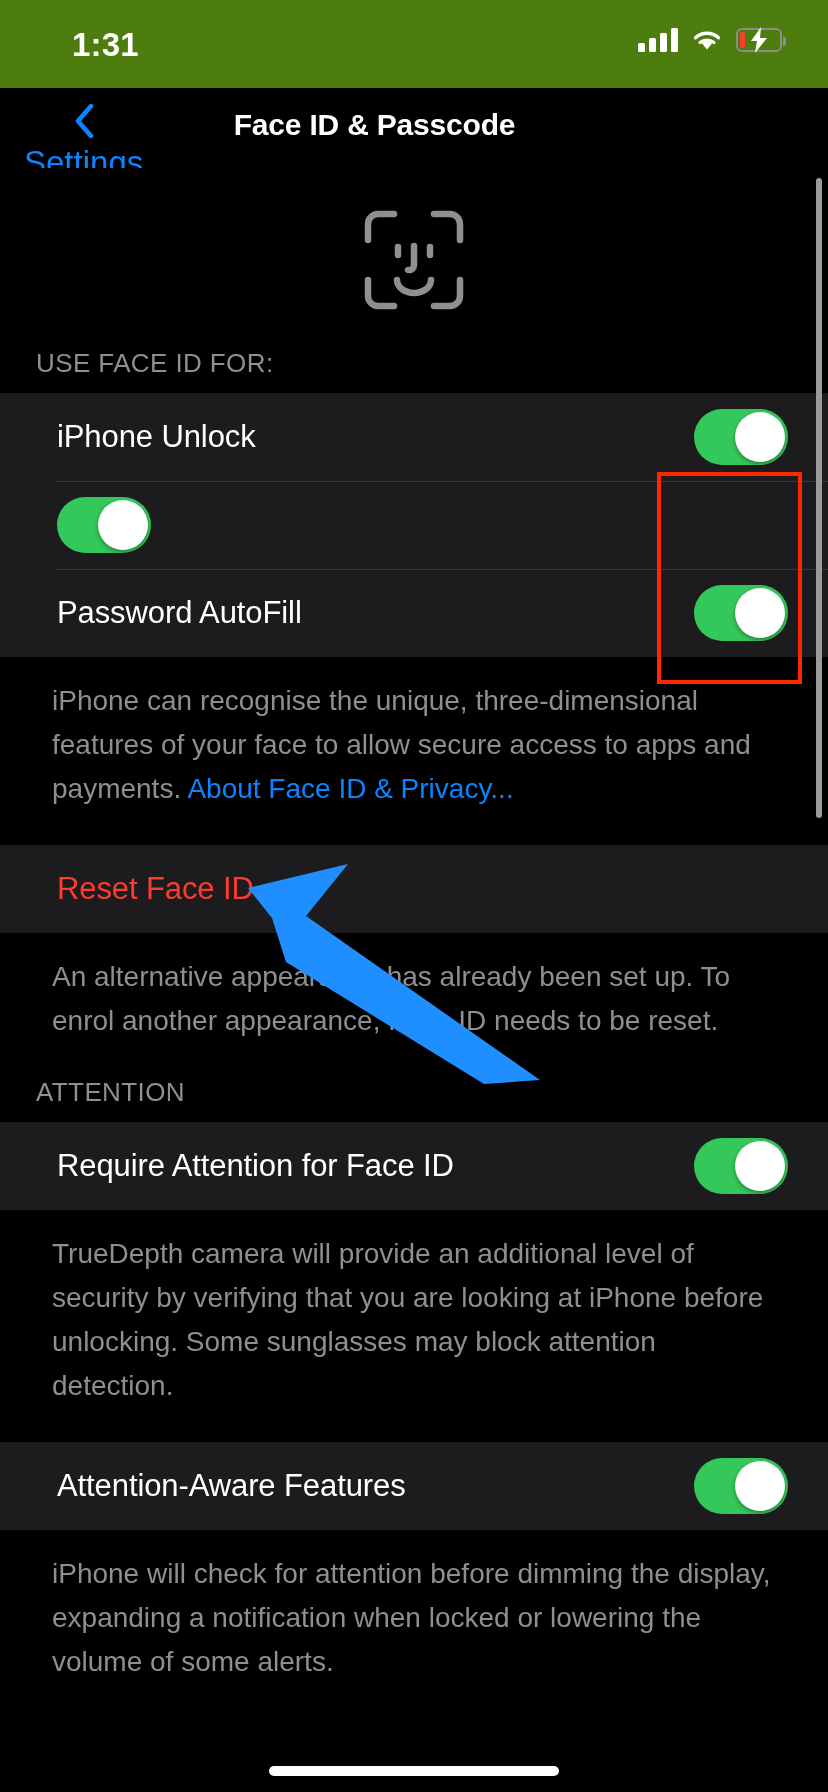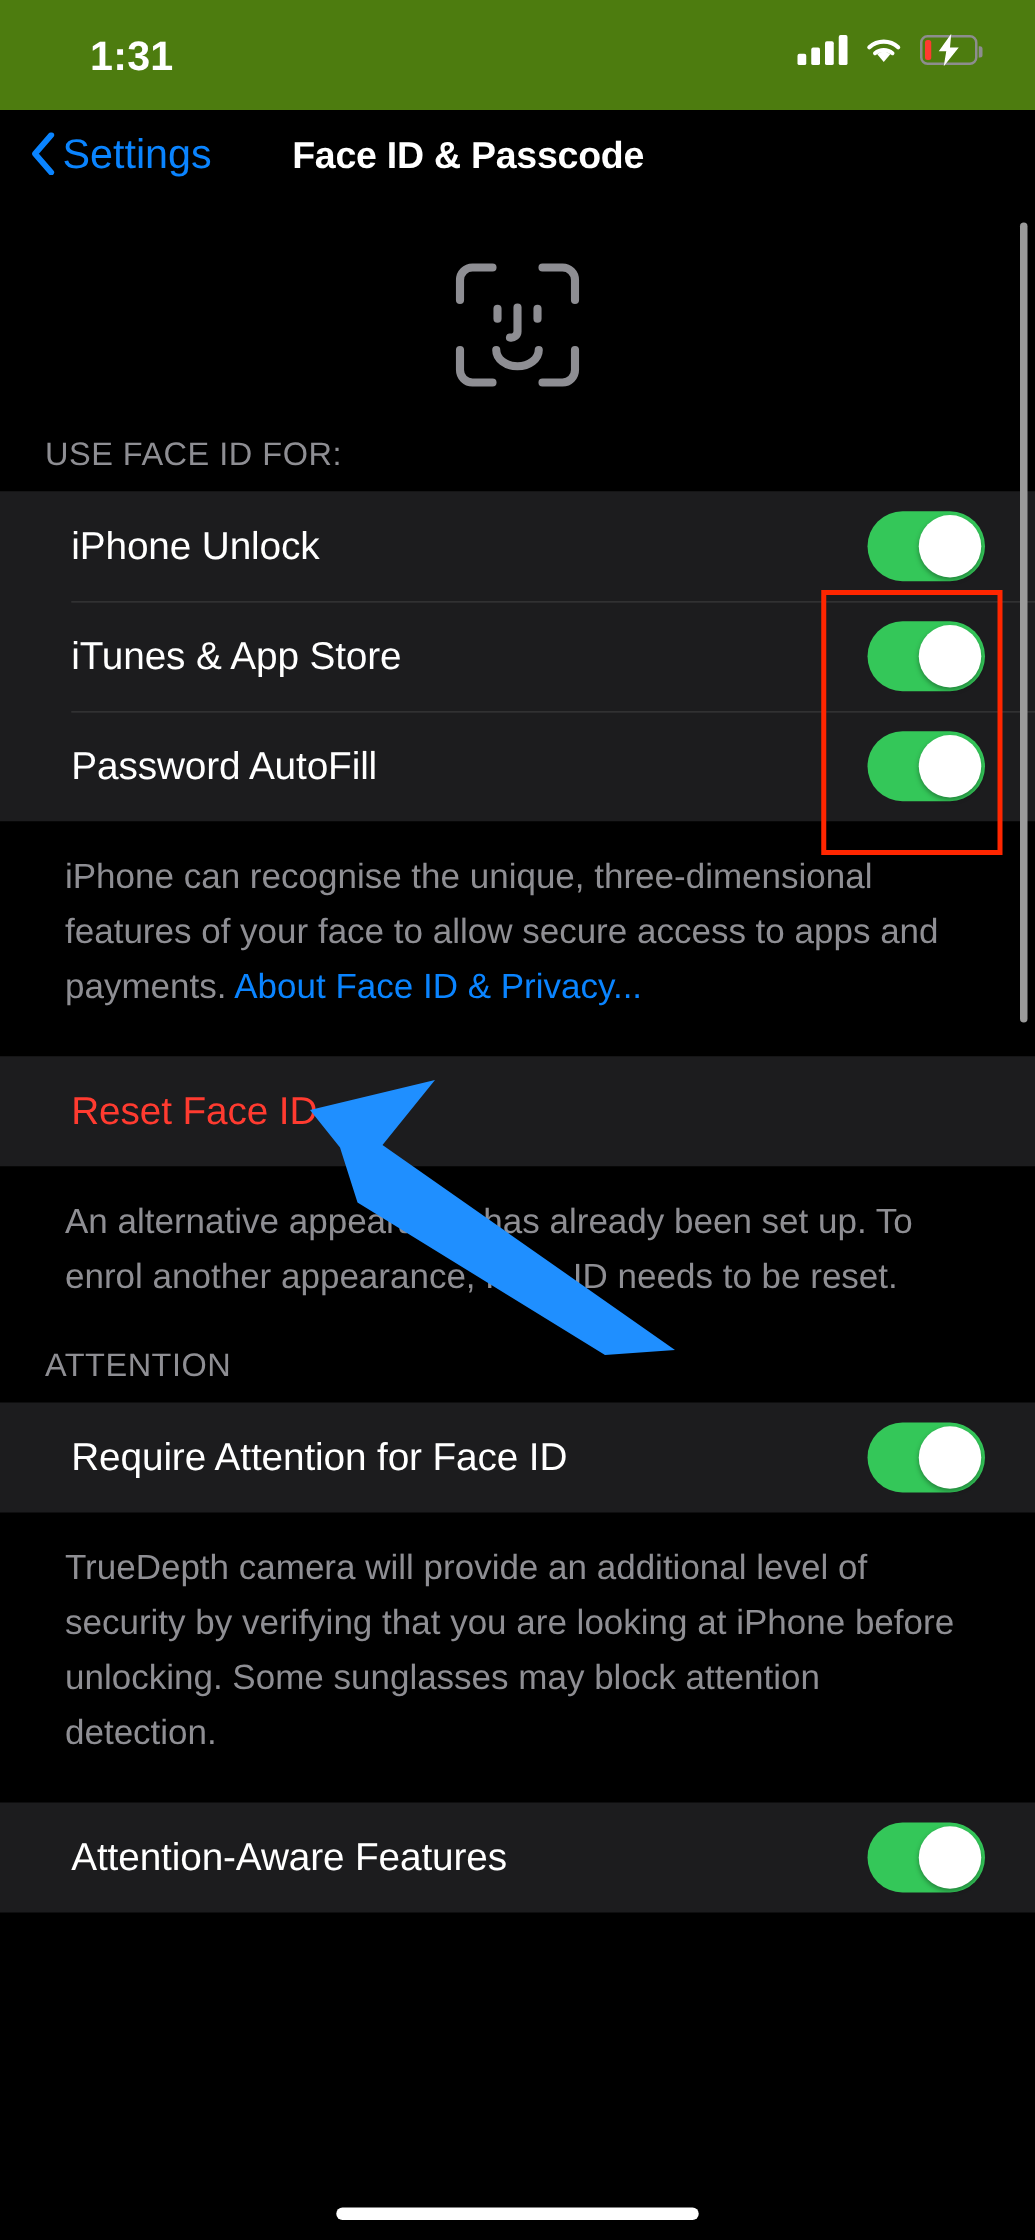--- a/index.html
+++ b/index.html
@@ -57,21 +57,21 @@
   }
 
   
   .navbar{
     position:absolute; top:88px; left:0; width:828px; height:80px;
     background:#000;
   }
   .nav-back{
     position:absolute; left:24px; top:16px;
     display:flex; align-items:center; gap:6px;
-    color:#0a84ff; cursor:pointer;
+    color:#0a84ff; cursor:pointer;flex-direction:column;
   }
   .chev{ width:20px; height:34px; display:block; }
   .nav-back-label{ font-size:33px; font-weight:400; color:#0a84ff; }
   .nav-title{
     position:absolute; left:0; top:20px; width:749px;
     text-align:center; color:#fff; font-size:30px; font-weight:700;
     letter-spacing:-0.2px;
   }
 
   
@@ -214,21 +214,20 @@
 
     <div class="section-header">USE FACE ID FOR:</div>
     <div class="group">
       <div class="row">
         <span class="row-label">iPhone Unlock</span>
         <span class="toggle">
             <span class="knob"></span>
           </span>
       </div>
       <div class="row">
-        <span class="row-label">iTunes &amp; App Store</span>
         <span class="toggle">
             <span class="knob"></span>
           </span>
       </div>
       <div class="row">
         <span class="row-label">Password AutoFill</span>
         <span class="toggle">
             <span class="knob"></span>
           </span>
       </div>
@@ -259,20 +258,23 @@
       <span>TrueDepth camera will provide an additional level of security by verifying that you are looking at iPhone before unlocking. Some sunglasses may block attention detection.</span>
     </div>
 
     <div class="group">
       <div class="row">
         <span class="row-label">Attention-Aware Features</span>
         <span class="toggle">
             <span class="knob"></span>
           </span>
       </div>
+    </div>
+    <div class="footer-text">
+      <span>iPhone will check for attention before dimming the display, expanding a notification when locked or lowering the volume of some alerts.</span>
     </div>
 
   </div>
 
   <div class="scrollbar"></div>
 
   <div class="anno-box" id="annoBox" style="left: 657px; top: 472px; width: 145px; height: 212px; border-color: rgb(255, 38, 0);"></div>
 
   <svg class="anno-arrow" id="annoArrow" viewBox="0 0 828 1792">
     <polygon id="arrowShape" points="248,888 348,864 306,916 540,1080 484,1084 286,962 272,918" fill="#1f8fff"></polygon>

